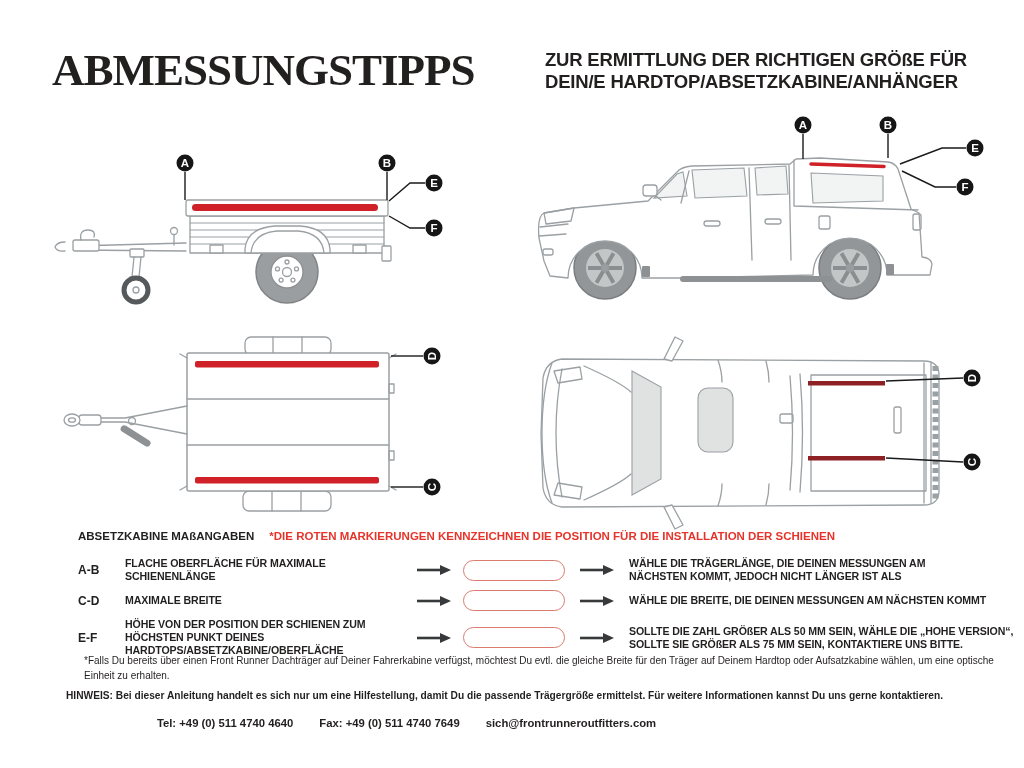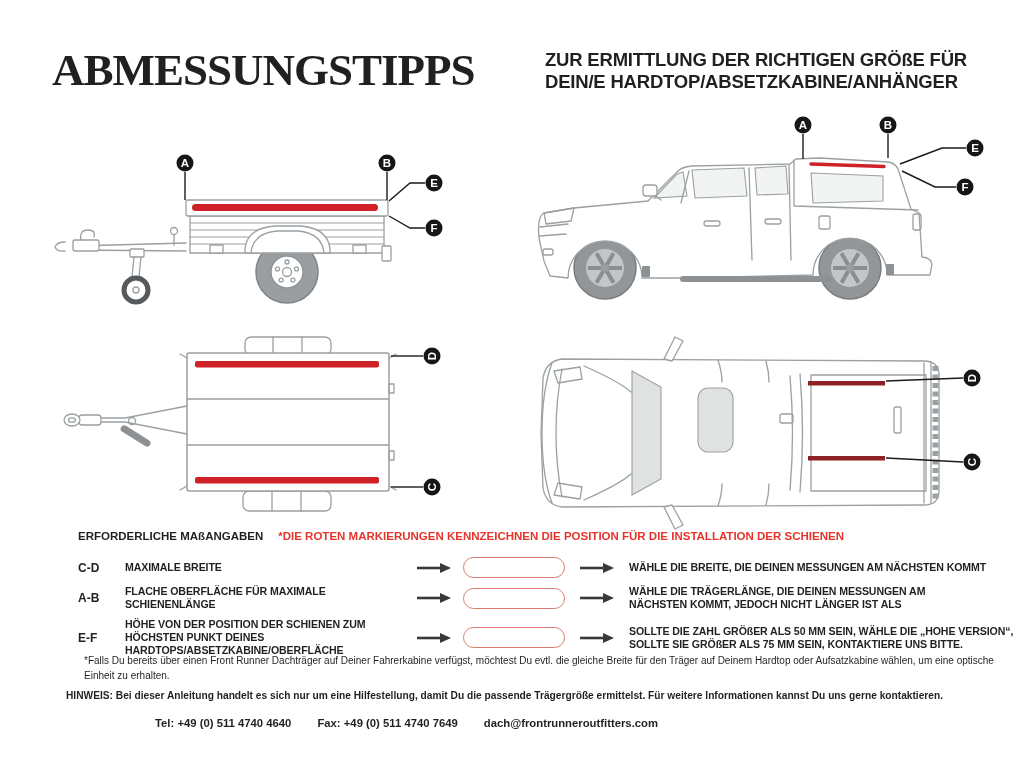--- a/index.html
+++ b/index.html
@@ -235,61 +235,61 @@
     </g>
     <g>
       <path class="lbl-line" d="M358,128 L435,132"></path>
       <circle class="lbl-circle" cx="444" cy="132" r="8.5"></circle>
       <text class="lbl-text" x="444" y="132" dy="0.36em" transform="rotate(-90 444 132)">C</text>
     </g>
   </svg>
 
   <div class="m-section">
     <div class="m-head">
-      <span>ERFORDERLICHE MAßANGABEN</span>
+      <span>ABSETZKABINE MAßANGABEN</span>
       <span class="red">*DIE ROTEN MARKIERUNGEN KENNZEICHNEN DIE POSITION FÜR DIE INSTALLATION DER SCHIENEN</span>
     </div>
     <div class="m-rows">
 
       <div class="m-row">
+        <div class="m-key">A-B</div>
+        <div class="m-desc w1">FLACHE OBERFLÄCHE FÜR MAXIMALE SCHIENENLÄNGE</div>
+        <div class="arrow-cell">
+            <svg width="36" height="12" viewBox="0 0 36 12">
+              <line class="arrow-ln" x1="1" y1="6" x2="25" y2="6"></line>
+              <polygon class="arrow-head" points="24,1 35,6 24,11"></polygon>
+            </svg>
+          </div>
+        <div class="pill"></div>
+        <div class="arrow-cell">
+            <svg width="36" height="12" viewBox="0 0 36 12">
+              <line class="arrow-ln" x1="1" y1="6" x2="25" y2="6"></line>
+              <polygon class="arrow-head" points="24,1 35,6 24,11"></polygon>
+            </svg>
+          </div>
+        <div class="m-expl w1">WÄHLE DIE TRÄGERLÄNGE, DIE DEINEN MESSUNGEN AM NÄCHSTEN KOMMT, JEDOCH NICHT LÄNGER IST ALS</div>
+      </div>
+
+      <div class="m-row">
         <div class="m-key">C-D</div>
         <div class="m-desc w2">MAXIMALE BREITE</div>
         <div class="arrow-cell">
             <svg width="36" height="12" viewBox="0 0 36 12">
               <line class="arrow-ln" x1="1" y1="6" x2="25" y2="6"></line>
               <polygon class="arrow-head" points="24,1 35,6 24,11"></polygon>
             </svg>
           </div>
         <div class="pill"></div>
         <div class="arrow-cell">
             <svg width="36" height="12" viewBox="0 0 36 12">
               <line class="arrow-ln" x1="1" y1="6" x2="25" y2="6"></line>
               <polygon class="arrow-head" points="24,1 35,6 24,11"></polygon>
             </svg>
           </div>
         <div class="m-expl w2">WÄHLE DIE BREITE, DIE DEINEN MESSUNGEN AM NÄCHSTEN KOMMT</div>
-      </div>
-
-      <div class="m-row">
-        <div class="m-key">A-B</div>
-        <div class="m-desc w1">FLACHE OBERFLÄCHE FÜR MAXIMALE SCHIENENLÄNGE</div>
-        <div class="arrow-cell">
-            <svg width="36" height="12" viewBox="0 0 36 12">
-              <line class="arrow-ln" x1="1" y1="6" x2="25" y2="6"></line>
-              <polygon class="arrow-head" points="24,1 35,6 24,11"></polygon>
-            </svg>
-          </div>
-        <div class="pill"></div>
-        <div class="arrow-cell">
-            <svg width="36" height="12" viewBox="0 0 36 12">
-              <line class="arrow-ln" x1="1" y1="6" x2="25" y2="6"></line>
-              <polygon class="arrow-head" points="24,1 35,6 24,11"></polygon>
-            </svg>
-          </div>
-        <div class="m-expl w1">WÄHLE DIE TRÄGERLÄNGE, DIE DEINEN MESSUNGEN AM NÄCHSTEN KOMMT, JEDOCH NICHT LÄNGER IST ALS</div>
       </div>
 
       <div class="m-row">
         <div class="m-key">E-F</div>
         <div class="m-desc w1">HÖHE VON DER POSITION DER SCHIENEN ZUM HÖCHSTEN PUNKT DEINES HARDTOPS/ABSETZKABINE/OBERFLÄCHE</div>
         <div class="arrow-cell">
             <svg width="36" height="12" viewBox="0 0 36 12">
               <line class="arrow-ln" x1="1" y1="6" x2="25" y2="6"></line>
               <polygon class="arrow-head" points="24,1 35,6 24,11"></polygon>
             </svg>
@@ -306,16 +306,16 @@
 
     </div>
   </div>
 
   <div class="note1">*Falls Du bereits über einen Front Runner Dachträger auf Deiner Fahrerkabine verfügst, möchtest Du evtl. die gleiche Breite für den Träger auf Deinem Hardtop oder Aufsatzkabine wählen, um eine optische Einheit zu erhalten.</div>
   <div class="hinweis">HINWEIS: Bei dieser Anleitung handelt es sich nur um eine Hilfestellung, damit Du die passende Trägergröße ermittelst. Für weitere Informationen kannst Du uns gerne kontaktieren.</div>
 
   <div class="footer">
     <span>Tel: +49 (0) 511 4740 4640</span>
     <span>Fax: +49 (0) 511 4740 7649</span>
-    <span>dach@frontrunneroutfitters.com</span>
+    <span>sich@frontrunneroutfitters.com</span>
   </div>
 
 </div>
 
 </body></html>

